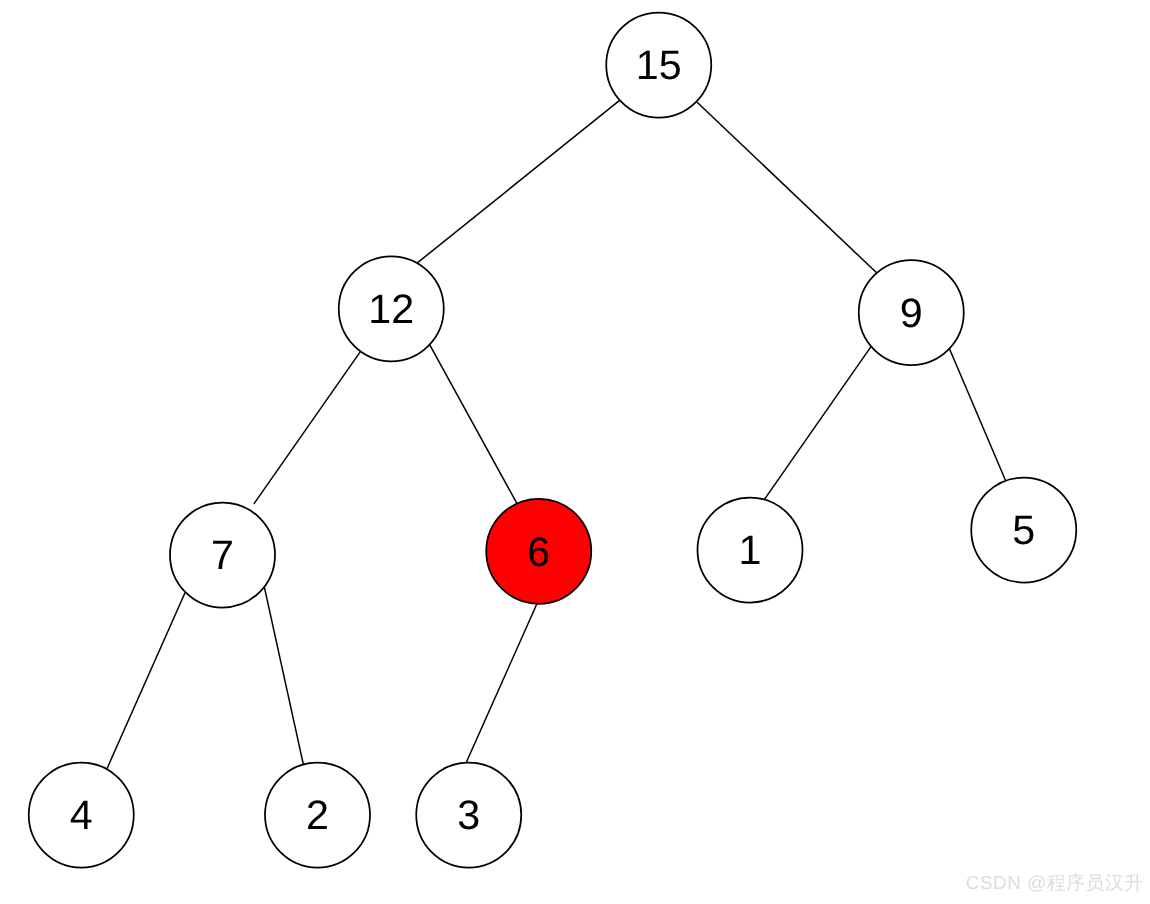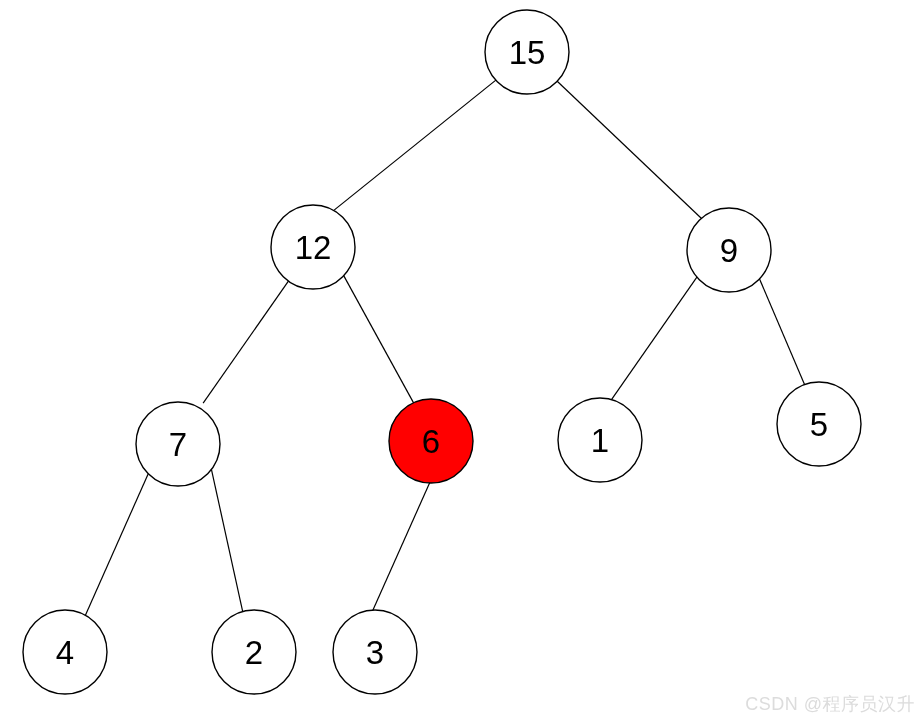--- a/index.html
+++ b/index.html
@@ -29,21 +29,21 @@
   .node-label {
     font-family: "Liberation Sans", sans-serif;
     font-size: 33px;
     fill: #000000;
     text-anchor: middle;
   }
   #watermark {
     position: absolute;
     right: 5px;
     bottom: 7px;
-    font-size: 18px;
+    font-size: 15px;
     color: #dcdcdc;
     letter-spacing: 0.5px;
     font-family: "Liberation Sans", "DejaVu Sans", sans-serif;
     user-select: none;
   }
 </style>
 </head>
 <body>
 
 <svg id="tree-svg" width="920" height="723" viewBox="0 0 920 723">

